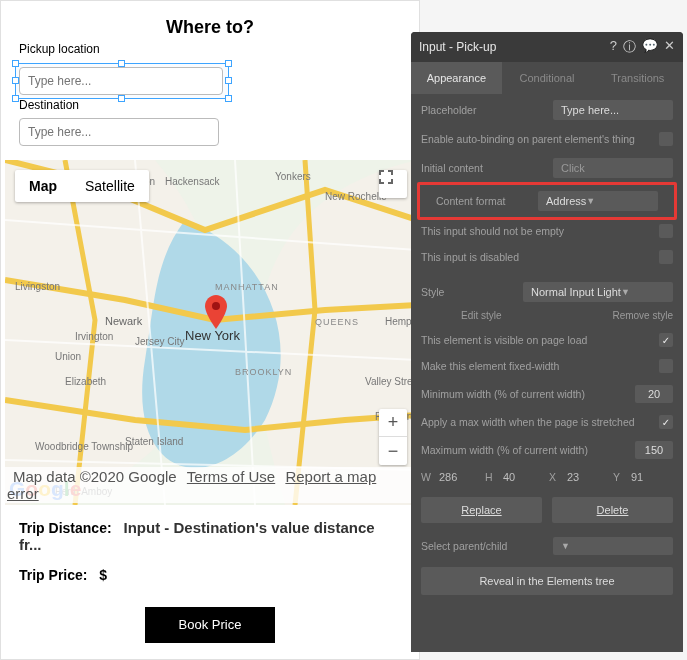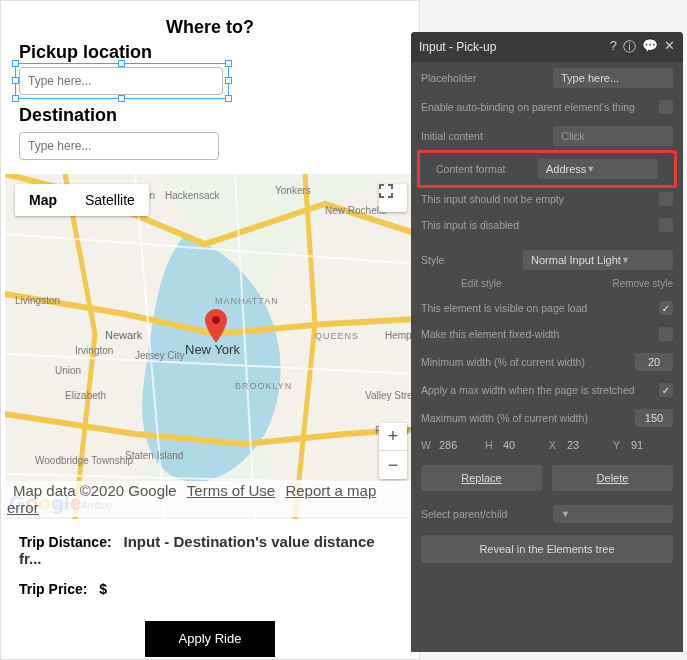--- a/index.html
+++ b/index.html
@@ -1,20 +1,20 @@
 <!DOCTYPE html>
 <html><head>
 <meta charset="utf-8">
 <style>
   * { box-sizing: border-box; margin: 0; padding: 0; font-family: Arial, Helvetica, sans-serif; }
   body { width: 687px; height: 660px; background: #f5f5f5; position: relative; overflow: hidden; }
   .app-wrap { width: 420px; background: #fff; border: 1px solid #e0e0e0; position: absolute; left: 0; top: 0; height: 660px; }
   .app-title { text-align: center; font-weight: bold; font-size: 18px; margin-top: 16px; }
   .field-group { margin: 18px 18px 0 18px; }
-  .field-label { font-weight: bold; font-size: 18px; margin-bottom: 6px; }
+  .field-label { font-weight: normal; font-size: 12px; margin-bottom: 6px; }
   .input-box { width: 200px; height: 28px; border: 1px solid #bbb; border-radius: 4px; padding: 0 8px; font-size: 12px; color: #999; }
   .selection-wrap { position: absolute; left: 14px; top: 62px; width: 214px; height: 36px; border: 1px solid #3da4ff; background: rgba(61,164,255,0.03); }
   .sel-handle { position: absolute; width: 7px; height: 7px; background: #fff; border: 1px solid #3da4ff; }
   .h-tl { left: -4px; top: -4px; } .h-tr { right: -4px; top: -4px; }
   .h-bl { left: -4px; bottom: -4px; } .h-br { right: -4px; bottom: -4px; }
   .h-tc { left: 50%; top: -4px; margin-left: -4px; } .h-bc { left: 50%; bottom: -4px; margin-left: -4px; }
   .h-ml { left: -4px; top: 50%; margin-top:-4px; } .h-mr { right: -4px; top: 50%; margin-top:-4px; }
   .selection-wrap .input-box { position: absolute; left: 3px; top: 3px; width: 204px; height: 28px; }
   .second-group { margin-top: 40px; }
   .map-box { margin: 14px 4px 0 4px; width: 412px; height: 345px; background:#eee; position: relative; overflow:hidden; }
@@ -160,32 +160,37 @@
 
   <div class="trip-row">
     <strong>Trip Distance:</strong>
     <span class="dyn">Input - Destination's value distance fr...</span>
   </div>
   <div class="trip-row" style="margin-top:14px;">
     <strong>Trip Price:</strong>
     <strong style="margin-left:8px">$</strong>
   </div>
 
-  <div class="book-btn">Apply Ride</div>
+  <div class="book-btn">Book Price</div>
 </div>
 
 <div class="panel">
   <div class="panel-head">
     <div class="title">Input - Pick-up</div>
     <div class="icons">
       <span>?</span>
       <span>ⓘ</span>
       <span>💬</span>
       <span>✕</span>
     </div>
+  </div>
+  <div class="tabs">
+    <div class="tab active">Appearance</div>
+    <div class="tab">Conditional</div>
+    <div class="tab">Transitions</div>
   </div>
 
   <div class="row">
     <div class="lbl">Placeholder</div>
     <div class="val">Type here...</div>
   </div>
   <div class="row">
     <div class="lbl">Enable auto-binding on parent element's thing</div>
     <div class="chk"></div>
   </div>

